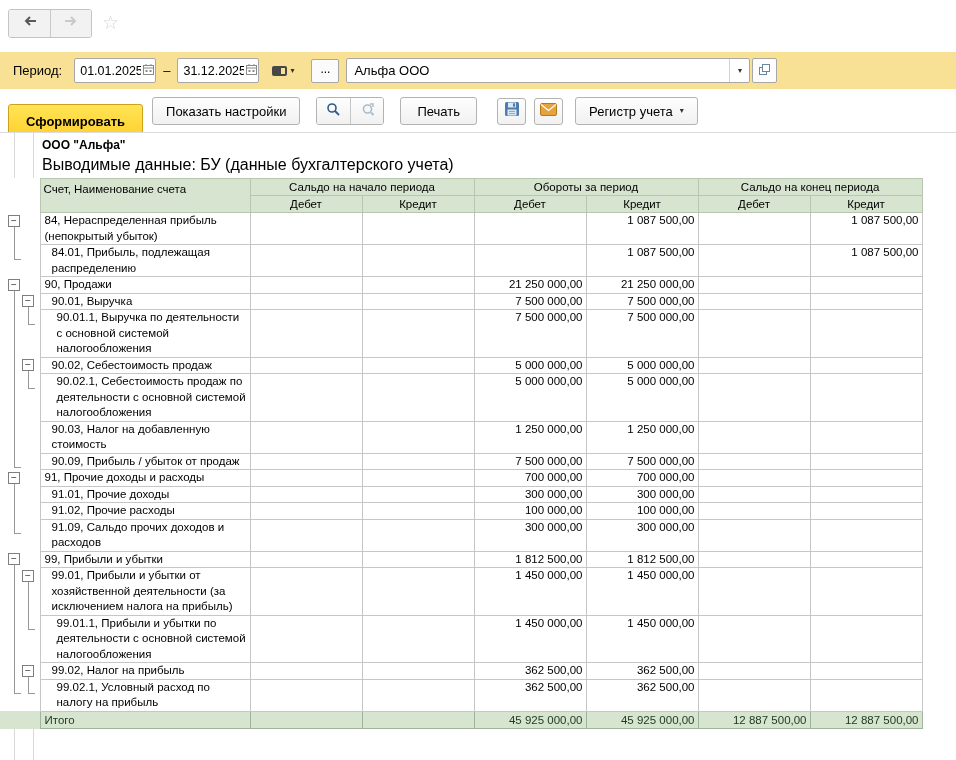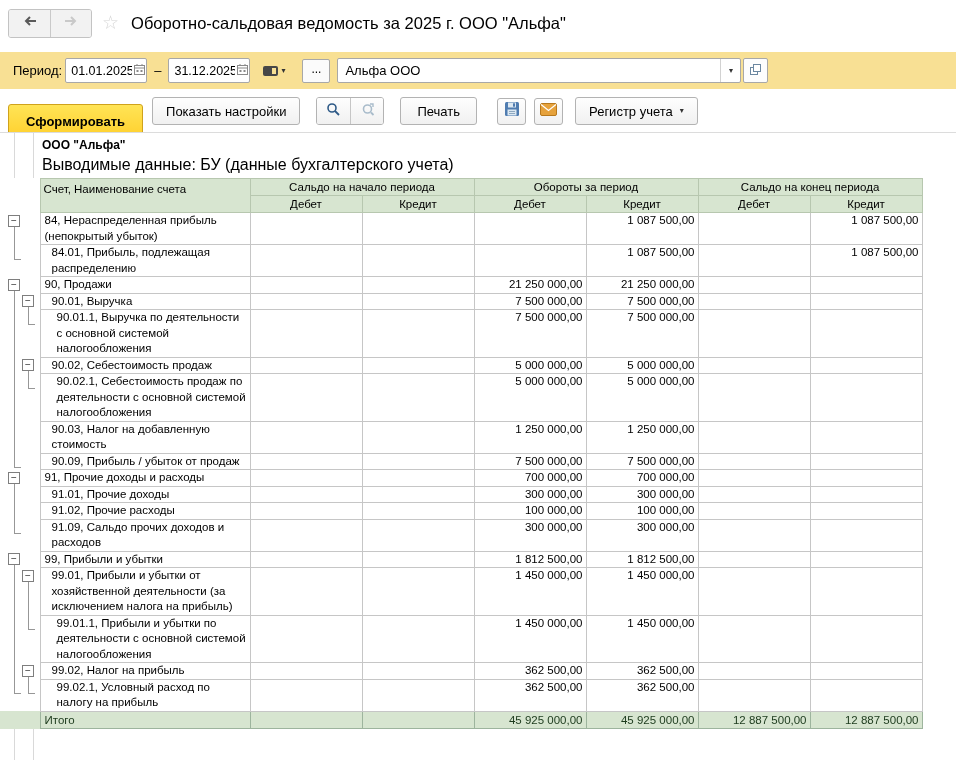--- a/index.html
+++ b/index.html
@@ -12,21 +12,21 @@
               display:flex; align-items:center; padding:0 0 0 8px; background:#fff; }
   .navgroup { display:flex; border:1px solid #c3c3c3; border-radius:3px; overflow:hidden; background:#f2f2f2; }
   .navbtn { width:41px; height:27px; display:flex; align-items:center; justify-content:center; background:#f2f2f2; }
   .navbtn + .navbtn { border-left:1px solid #c9c9c9; }
   .star { margin-left:10px; font-size:19px; color:#d5d5d5; line-height:20px; }
   .wtitle { margin-left:12px; font-size:16.5px; color:#000; white-space:nowrap; }
 
   
   .band { position:absolute; top:52px; left:0; width:956px; height:37px; background:#f8e094;
           display:flex; align-items:center; padding-left:13px; font-size:13px; }
-  .lbl { margin-right:3px; }
+  .lbl { margin-right:12px; }
   .datefield { width:82px; height:25px; background:#fff; border:1px solid #a8a8a8; border-radius:2px;
                display:flex; align-items:center; }
   .datefield input { border:none; outline:none; width:66px; padding-left:5px; font:12.5px "Liberation Sans",sans-serif; background:transparent; }
   .calbtn { margin-left:auto; width:22px; height:23px; display:flex; align-items:center; justify-content:center; }
   .dash { margin:0 7px; font-size:13px; }
   .pkbtn { margin-left:8px; width:32px; height:24px; display:flex; align-items:center; justify-content:center; gap:3px; }
   .pkicon { width:15px; height:10px; background:#474747; border-radius:2px; position:relative; }
   .pkicon::after { content:""; position:absolute; right:2px; top:2px; width:4px; height:6px; background:#f8e094; }
   .caret { font-size:8px; color:#333; line-height:8px; }
   .dots { margin-left:12px; width:28px; height:24px; background:#fbfbfb; border:1px solid #a8a8a8; border-radius:2px;
@@ -96,21 +96,20 @@
     </div>
     <div class="navbtn">
       <span>
         <svg width="16" height="14" viewBox="0 0 16 14">
             <path d="M2 7 H12 M8 3 L12 7 L8 11" stroke="#c9c9c9" stroke-width="2" fill="none"></path>
           </svg>
       </span>
     </div>
   </div>
   <span class="star">☆</span>
-  <span class="wtitle">Оборотно-сальдовая ведомость за 2025 г. ООО "Альфа"</span>
 </div>
 
 <div class="band">
   <span class="lbl">Период:</span>
   <div class="datefield">
     <input value="01.01.2025" style="">
     <span class="calbtn">
       <span>
         <svg width="13" height="13" viewBox="0 0 13 13">
             <rect x="1.5" y="2.5" width="10" height="9" fill="none" stroke="#8a8a8a"></rect>

